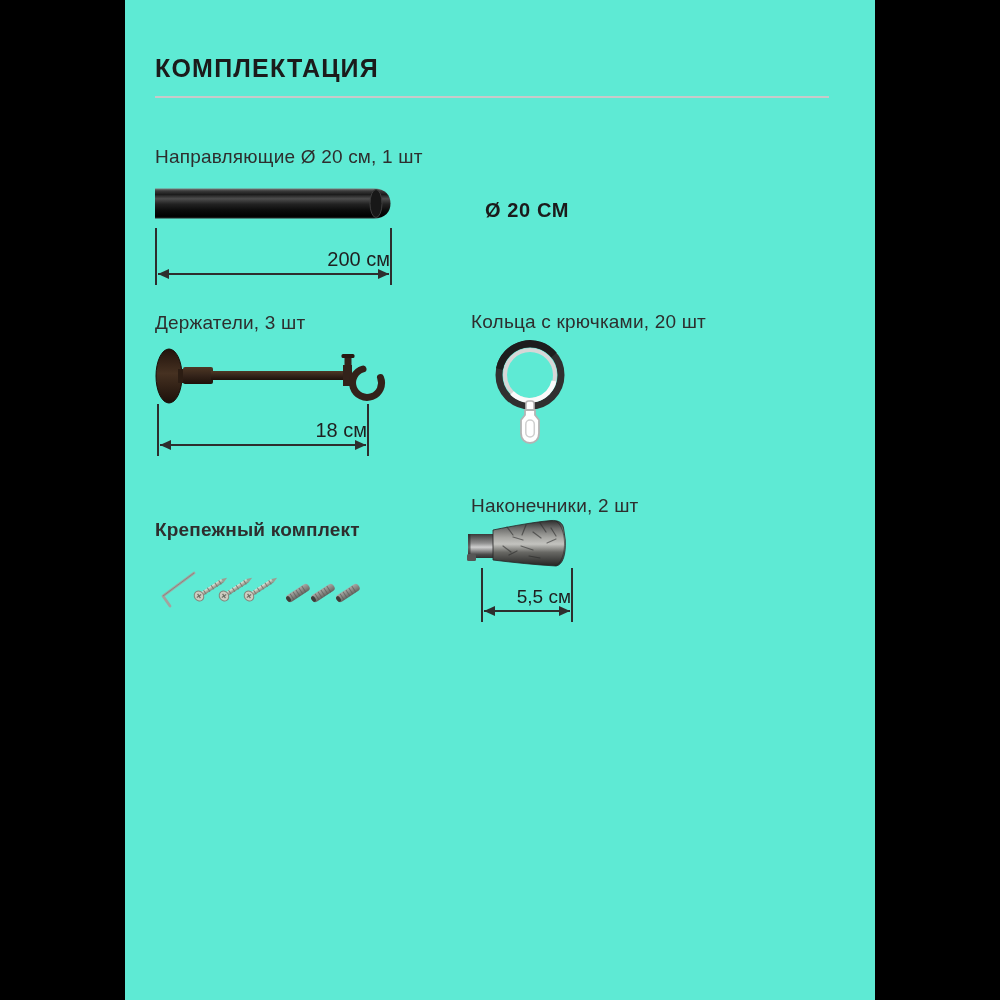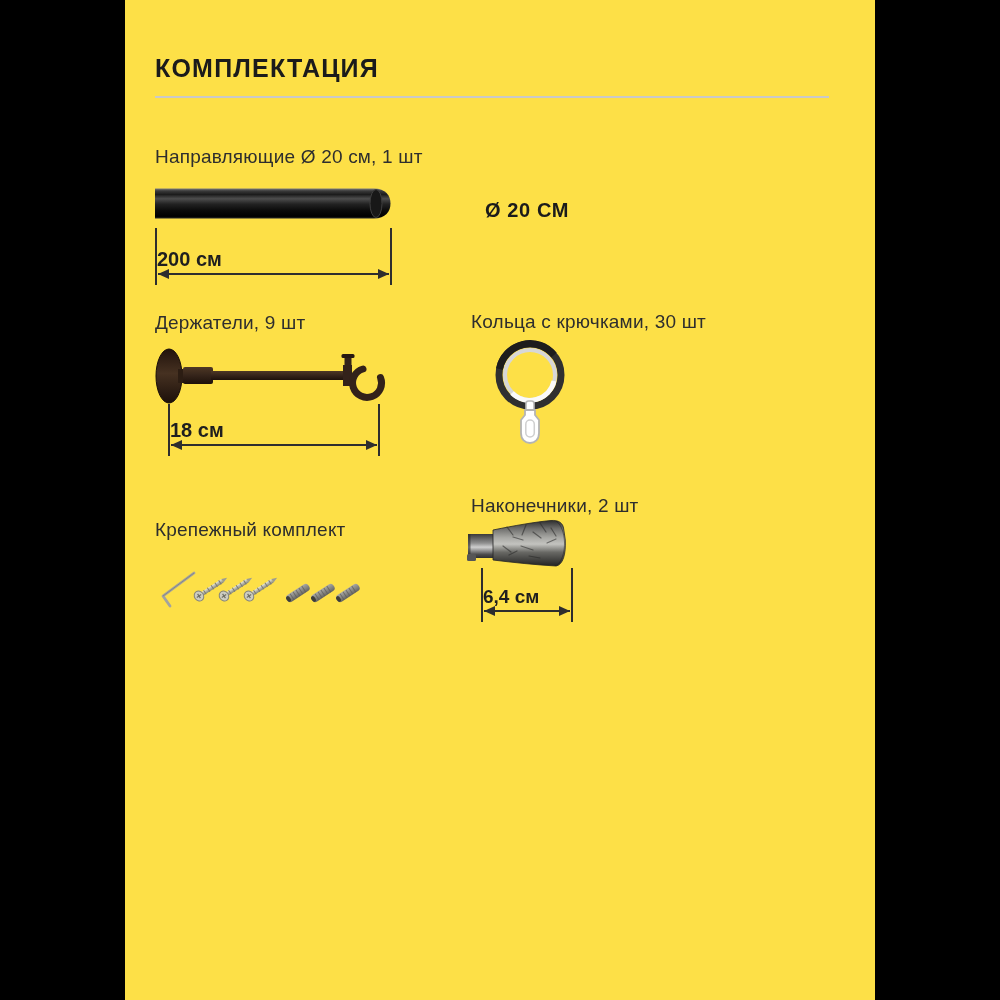--- a/index.html
+++ b/index.html
@@ -1,40 +1,40 @@
 <!DOCTYPE html>
 <html><head>
 <meta charset="utf-8">
 <style>
   html,body{margin:0;padding:0;background:#ffffff;}
-  .stage{position:relative;width:1000px;height:1000px;background:#fde047;overflow:hidden;
+  .stage{position:relative;width:1000px;height:1000px;background:#5eead4;overflow:hidden;
          font-family:"Liberation Sans",sans-serif;color:#1c1c1c;}
   .abs{position:absolute;}
   .pillar{position:absolute;top:0;width:125px;height:1000px;background:#000;}
   .pillar.left{left:0;}
   .pillar.right{left:875px;}
   .title{left:155px;top:54px;font-size:25px;font-weight:700;letter-spacing:1.2px;color:#1b1b1b;}
   .divider{left:155px;top:96px;width:674px;height:2px;background:#c9c9c9;}
   .lbl{font-size:19px;color:#2e2e2e;letter-spacing:.2px;white-space:nowrap;}
   .lbl-rail{left:155px;top:146px;text-align:center;}
   .lbl-holders{left:155px;top:312px;}
-  .lbl-fasteners{left:155px;top:519px;}
+  .lbl-fasteners{left:155px;top:519px;font-weight:bold;}
   .lbl-rings{left:471px;top:311px;}
   .lbl-finials{left:471px;top:483px;margin-top:12px;}
   .dia-note{left:485px;top:199px;font-size:20px;font-weight:700;letter-spacing:.6px;color:#1b1b1b;}
   
   .dim{position:absolute;border-left:2px solid #2e2e2e;border-right:2px solid #2e2e2e;}
   .dim-line{position:absolute;left:1px;right:1px;bottom:10px;height:2px;background:#2e2e2e;}
   .dim .ah{position:absolute;top:-4px;width:0;height:0;border-top:5px solid transparent;border-bottom:5px solid transparent;}
   .dim .ah.l{left:0;border-right:11px solid #2e2e2e;}
   .dim .ah.r{right:0;border-left:11px solid #2e2e2e;}
-  .dim-label{position:absolute;left:0;right:0;bottom:14px;text-align:left;font-weight:700;
+  .dim-label{position:absolute;left:0;right:0;bottom:14px;text-align:right;font-weight:400;
              font-size:20px;color:#1f1f1f;white-space:nowrap;}
   .dim-200{left:155px;top:228px;width:233px;height:57px;}
-  .dim-18{left:157px;top:404px;width:208px;height:52px;margin-left:11px;}
+  .dim-18{left:157px;top:404px;width:208px;height:52px;}
   .dim-55{left:481px;top:568px;width:88px;height:54px;}
   .dim-55 .dim-label{font-size:19px;}
   svg{display:block;}
 </style>
 </head>
 <body>
 
 <div class="stage">
 
   <div class="pillar left"></div>
@@ -65,21 +65,21 @@
   <div class="abs dia-note">Ø 20 СМ</div>
 
   <div class="dim dim-200">
     <span class="dim-label">200 см</span>
     <div class="dim-line">
       <i class="ah l"></i>
       <i class="ah r"></i>
     </div>
   </div>
 
-  <div class="abs lbl lbl-holders">Держатели, 9 шт</div>
+  <div class="abs lbl lbl-holders">Держатели, 3 шт</div>
 
   <svg class="abs" style="left:153px;top:344px;" width="240" height="64" viewBox="0 0 240 64">
     <defs>
       <linearGradient id="dG" x1="0" y1="0" x2="0" y2="1">
         <stop offset="0" stop-color="#22130c"></stop>
           <stop offset="0.45" stop-color="#463121"></stop>
         <stop offset="1" stop-color="#1c100a"></stop>
       </linearGradient>
       <linearGradient id="aG" x1="0" y1="0" x2="0" y2="1">
         <stop offset="0" stop-color="#4e3825"></stop>
@@ -156,21 +156,21 @@
       <path d="M6,-3.6 v7.2 M9.5,-3.6 v7.2 M13,-3.6 v7.2 M16.5,-3.6 v7.2 M20,-3.6 v7.2" stroke="#5c5c58" stroke-width="1" opacity="0.7"></path>
       <ellipse cx="1.8" cy="0" rx="2" ry="3.1" fill="#3d3d39"></ellipse>
     </g>
     <g transform="translate(182,40) rotate(-33)">
       <rect x="0" y="-4" width="26" height="8" rx="3.5" fill="url(#anG)"></rect>
       <path d="M6,-3.6 v7.2 M9.5,-3.6 v7.2 M13,-3.6 v7.2 M16.5,-3.6 v7.2 M20,-3.6 v7.2" stroke="#5c5c58" stroke-width="1" opacity="0.7"></path>
       <ellipse cx="1.8" cy="0" rx="2" ry="3.1" fill="#3d3d39"></ellipse>
     </g>
   </svg>
 
-  <div class="abs lbl lbl-rings">Кольца с крючками, 30 шт</div>
+  <div class="abs lbl lbl-rings">Кольца с крючками, 20 шт</div>
 
   <svg class="abs" style="left:492px;top:339px;" width="76" height="108" viewBox="0 0 76 108">
     <circle cx="38" cy="36" r="31" fill="none" stroke="#303030" stroke-width="7"></circle>
     <path d="M7.5,30 A31,31 0 0 1 62,16" fill="none" stroke="#1d1d1d" stroke-width="7"></path>
     <circle cx="38" cy="36" r="25" fill="none" stroke="#d7d7d7" stroke-width="4"></circle>
     <path d="M62,42 A25,25 0 0 1 20,54" fill="none" stroke="#fafafa" stroke-width="5"></path>
     <rect x="34" y="62" width="8" height="11" rx="2.5" fill="#ffffff" stroke="#b8b8b8" stroke-width="1.6"></rect>
     <path d="M33,71 h10 v5 l4,5 v13 c0,6.5 -4,10 -9,10 c-5,0 -9,-3.5 -9,-10 v-13 l4,-5 z" fill="#ffffff" stroke="#b4b4b4" stroke-width="1.8" stroke-linejoin="round"></path>
     <rect x="33.8" y="81" width="8.5" height="17" rx="4.2" fill="none" stroke="#cfcfcf" stroke-width="1.5"></rect>
   </svg>
@@ -198,20 +198,20 @@
     </defs>
     <rect x="5" y="22" width="26" height="24" fill="url(#stG)"></rect>
     <rect x="5" y="22" width="2.5" height="24" fill="#2b2b2b" opacity="0.6"></rect>
     <rect x="4" y="42" width="9" height="7" rx="1.5" fill="#565656"></rect>
     <path d="M30,18 C52,13.5 72,10 88,8.5 C96,8 100,11 100.7,17 L102.3,28 C103,42 100,53 93,54 C72,52.8 50,50.5 30,48 Z" fill="url(#coG)" stroke="#242424" stroke-width="0.8"></path>
     <path d="M44,15 l6,8 M50,25 l10,3 M63,13 l-4,10 M70,20 l8,6 M58,34 l12,4 M40,34 l8,6 M77,11 l6,9 M84,31 l9,-4 M66,44 l11,2 M46,43 l8,-4 M88,16 l5,8" stroke="#262626" stroke-width="1.2" opacity="0.55" fill="none" stroke-linecap="round"></path>
     <path d="M93,9 C99,13 101,22 101.5,30 C101.8,40 99,50 93,54" fill="none" stroke="#1f1f1f" stroke-width="1" opacity="0.5"></path>
   </svg>
 
   <div class="dim dim-55">
-    <span class="dim-label">6,4 см</span>
+    <span class="dim-label">5,5 см</span>
     <div class="dim-line">
       <i class="ah l"></i>
       <i class="ah r"></i>
     </div>
   </div>
 
 </div>
 
 </body></html>

